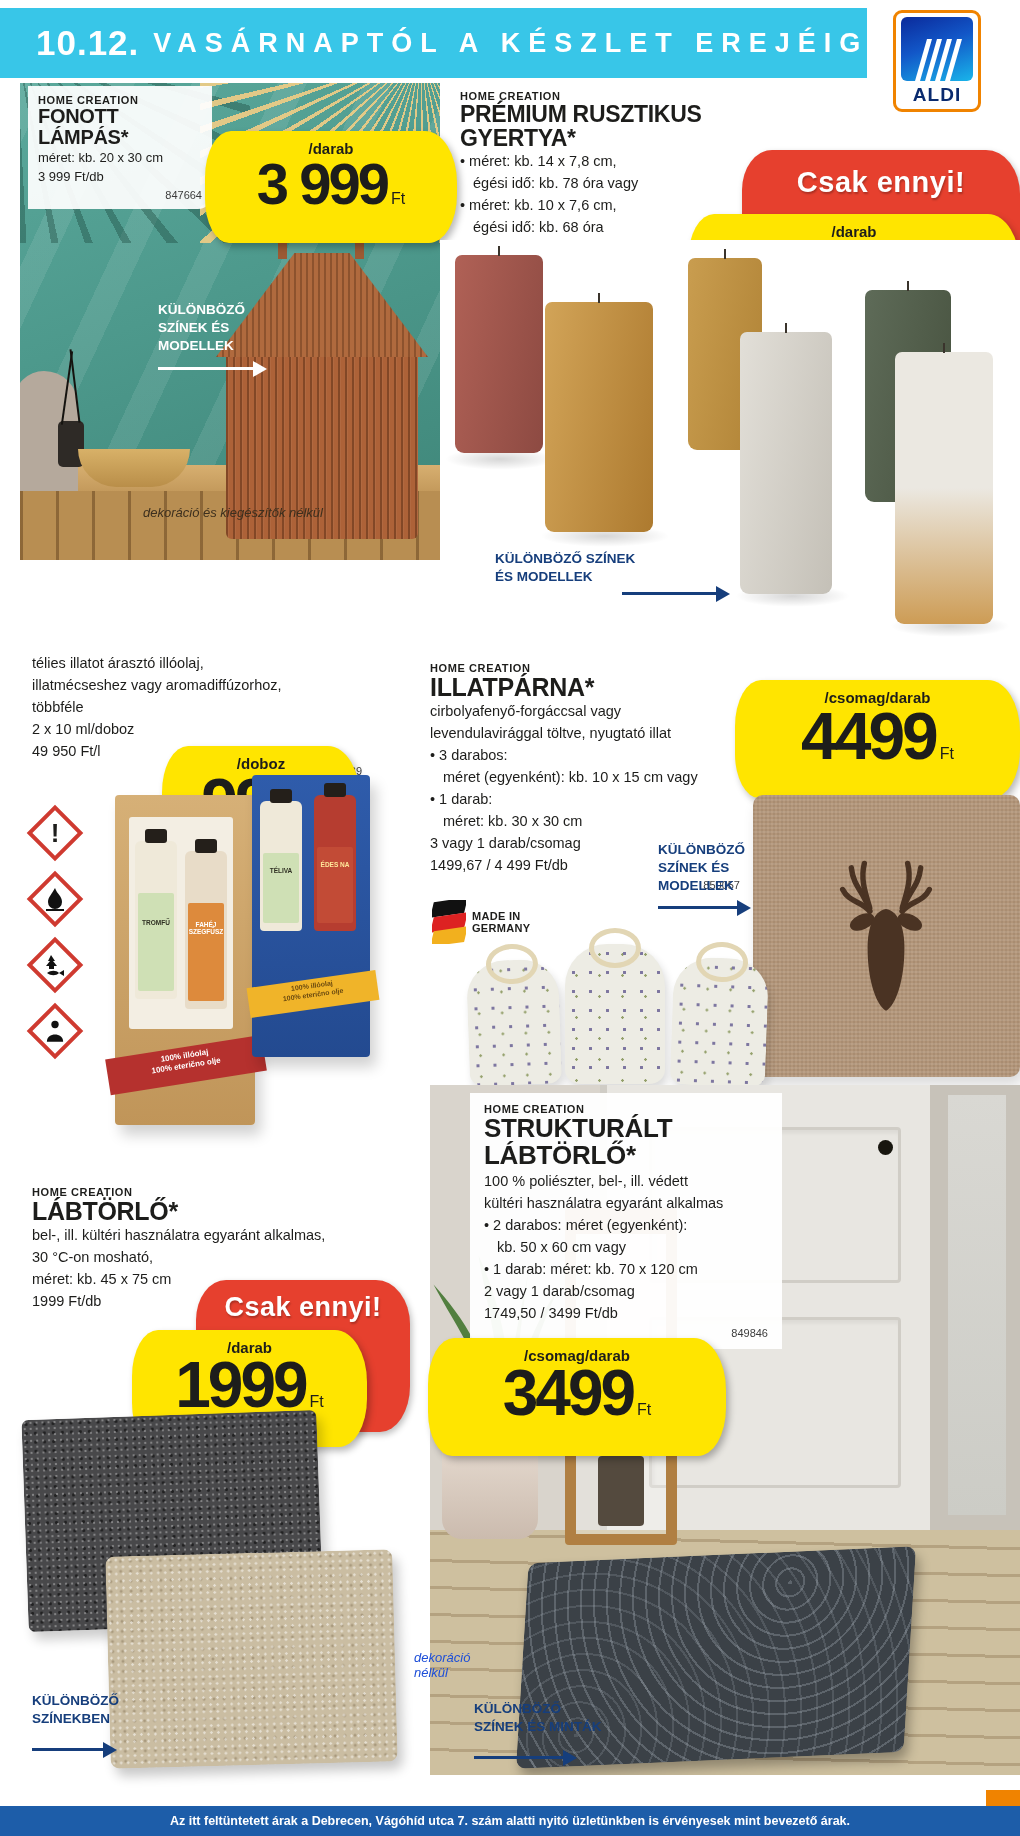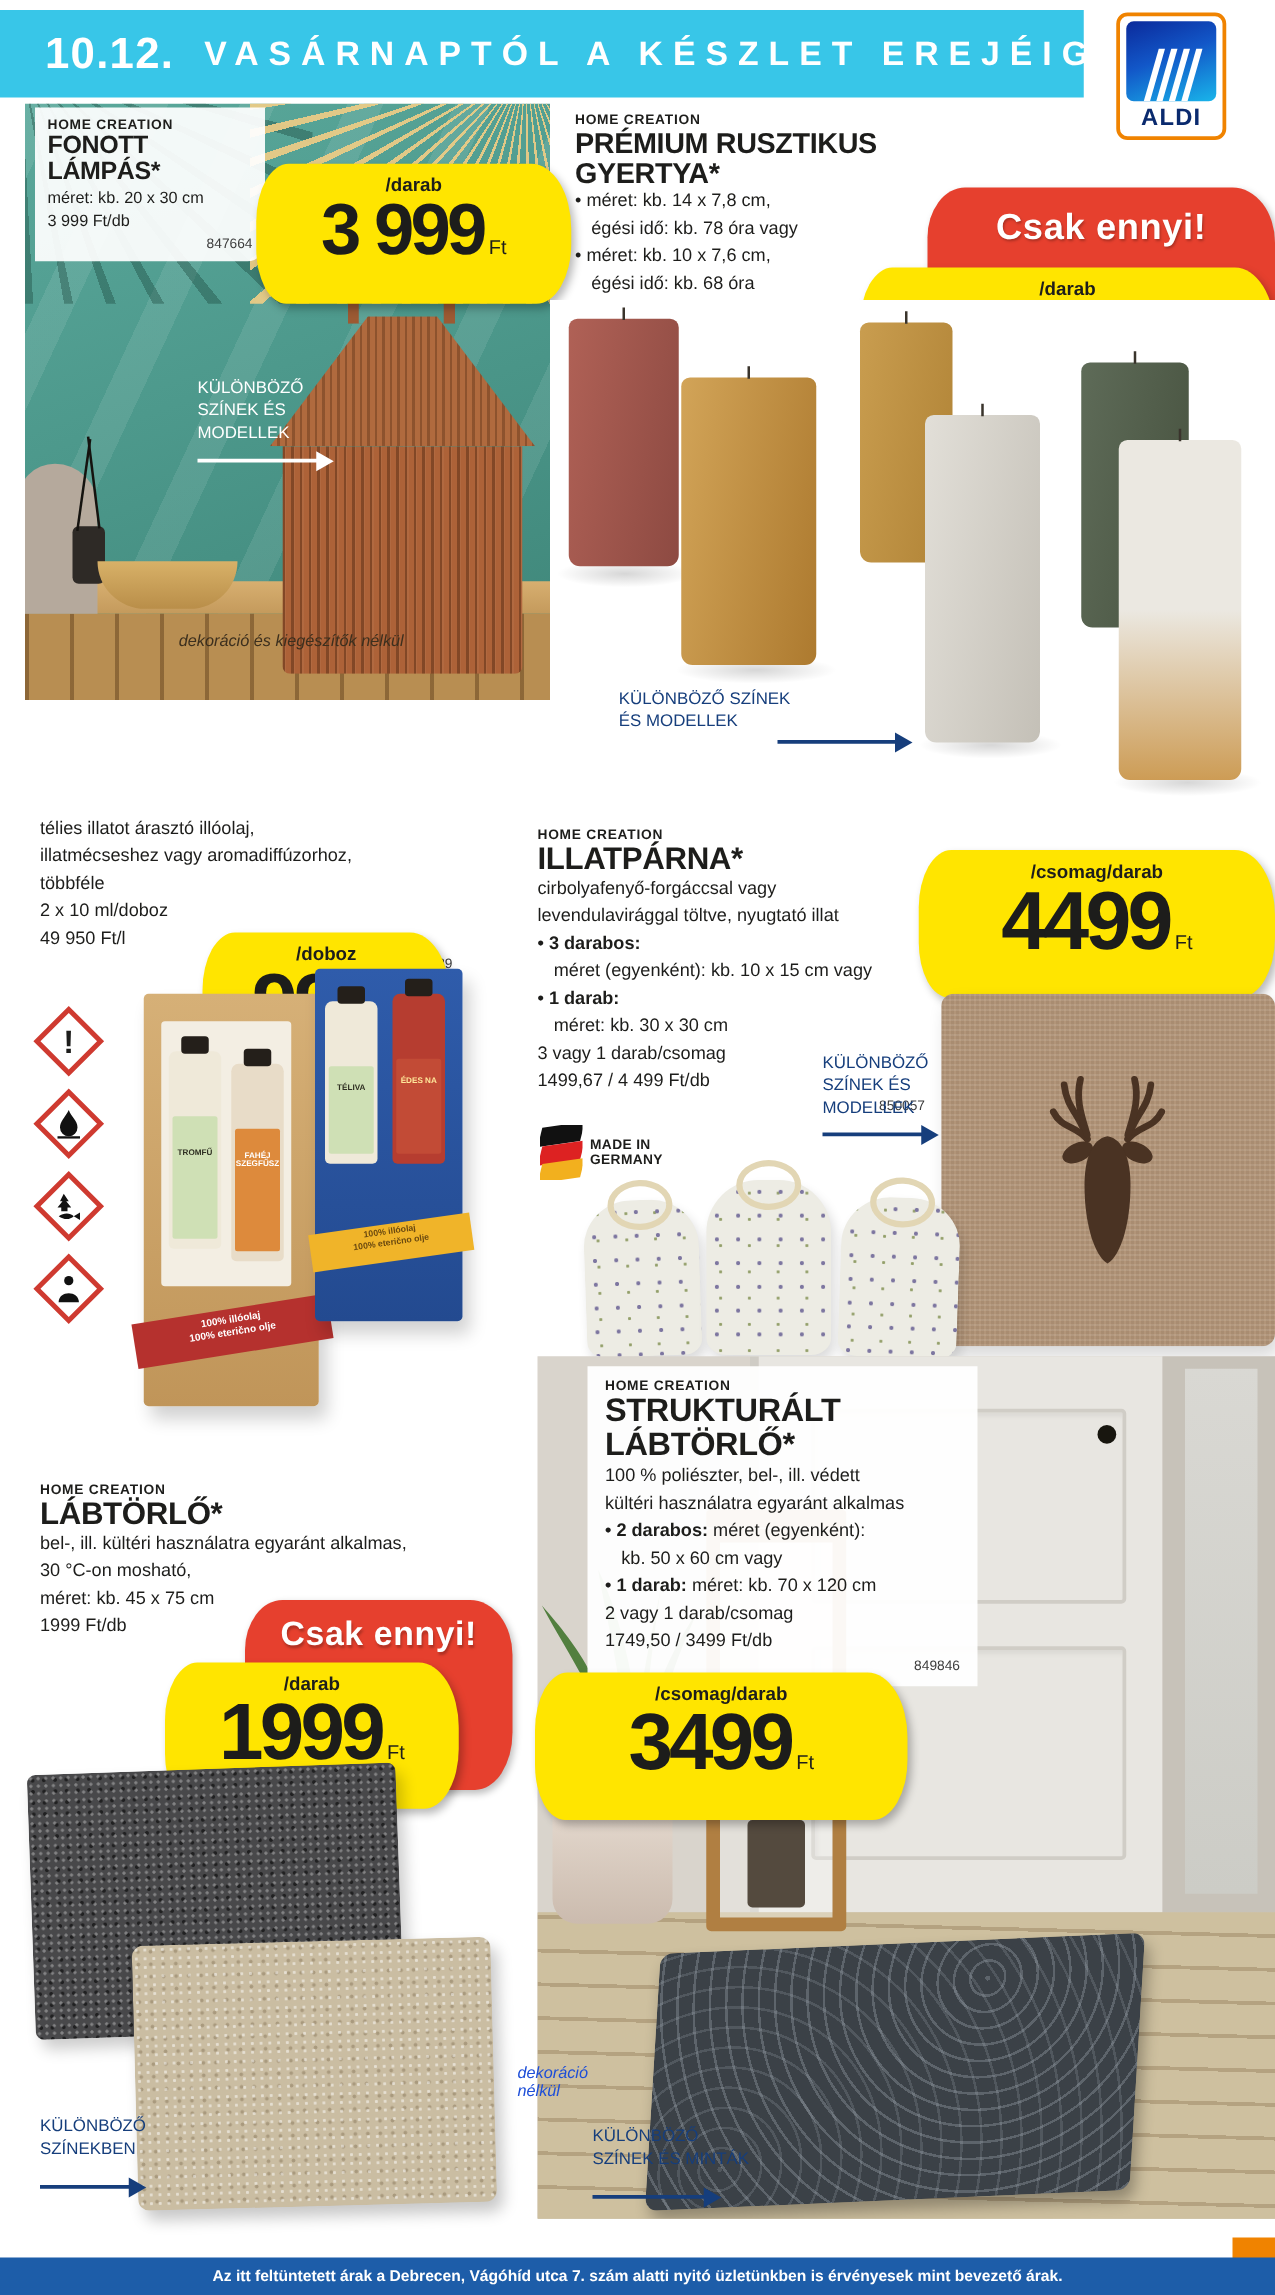--- a/index.html
+++ b/index.html
@@ -2,46 +2,46 @@
 <html><head>
 <meta charset="utf-8">
 <style>
   html,body{margin:0;padding:0;background:#ffffff;}
   #page{position:relative;width:1020px;height:1836px;background:#fff;overflow:hidden;
         font-family:"Liberation Sans", sans-serif;color:#1d1d1b;}
   .abs{position:absolute;}
 
   
   .topbar{left:0;top:8px;width:867px;height:70px;background:#38c6e8;display:flex;align-items:center;padding-left:36px;box-sizing:border-box;}
-  .topdate{color:#fff;font-size:35px;font-weight:900;letter-spacing:1px;margin-right:24px;}
+  .topdate{color:#fff;font-size:35px;font-weight:900;letter-spacing:1px;margin-right:14px;}
   .toptitle{color:#fff;font-size:27px;font-weight:600;letter-spacing:8px;white-space:nowrap;}
   .aldi{left:893px;top:10px;width:88px;height:102px;background:#fff;border:3px solid #f08300;border-radius:9px;box-sizing:border-box;padding:4px 5px 2px 5px;}
   .aldi .shield{width:100%;height:64px;border-radius:6px;background:linear-gradient(160deg,#0b2a9b 0%,#1257c8 45%,#19b5ea 100%);display:flex;align-items:flex-end;justify-content:center;overflow:hidden;}
   .aldi .word{text-align:center;color:#0a2a6e;font-weight:900;font-size:19px;letter-spacing:1px;margin-top:3px;}
 
   
   .brand{font-size:11px;font-weight:700;letter-spacing:.6px;}
   .ptitle{font-size:23px;font-weight:900;line-height:1.05;white-space:pre-line;letter-spacing:-.3px;}
   .pline{font-size:14.5px;line-height:22px;}
   .ind{padding-left:13px;}
-  .bold{font-weight:700;}
+  .bold{font-weight:400;}
   .sku{font-size:11px;color:#3c3c3c;margin-top:3px;text-align:right;}
 
   
   .tag{background:#ffe500;text-align:center;box-shadow:3px 4px 7px rgba(0,0,0,.28);
        border-radius:26px 32px 28px 24px / 46px 52px 48px 44px;}
   .tag-unit{font-size:15px;font-weight:800;padding-top:9px;}
   .tag-price{font-weight:900;font-size:64px;line-height:.92;letter-spacing:-3px;white-space:nowrap;}
   .tag-price .ft{font-size:16px;font-weight:400;letter-spacing:0;margin-left:4px;}
   .flash{background:#e6402e;color:#fff;text-align:center;font-weight:800;
          border-radius:30px 34px 30px 32px / 40px 44px 46px 42px;box-shadow:2px 3px 6px rgba(0,0,0,.25);}
   .flash .ftxt{font-size:29px;letter-spacing:.5px;text-shadow:1px 2px 2px rgba(0,0,0,.25);}
 
   
-  .note{font-weight:400;font-size:13.5px;line-height:1.32;white-space:pre-line;}
+  .note{font-weight:700;font-size:13.5px;line-height:1.32;white-space:pre-line;}
   .note.white{color:#fff;}
   .note.navy{color:#163e7c;}
   .arr{height:3px;position:absolute;}
   .arr.white{background:#fff;}
   .arr.navy{background:#163e7c;}
   .arr::after{content:"";position:absolute;right:-13px;top:-6.5px;border-top:8px solid transparent;border-bottom:8px solid transparent;}
   .arr.white::after{border-left:14px solid #fff;}
   .arr.navy::after{border-left:14px solid #163e7c;}
 
   .caption{font-style:italic;font-size:13px;color:#3c2f1e;white-space:pre-line;}

